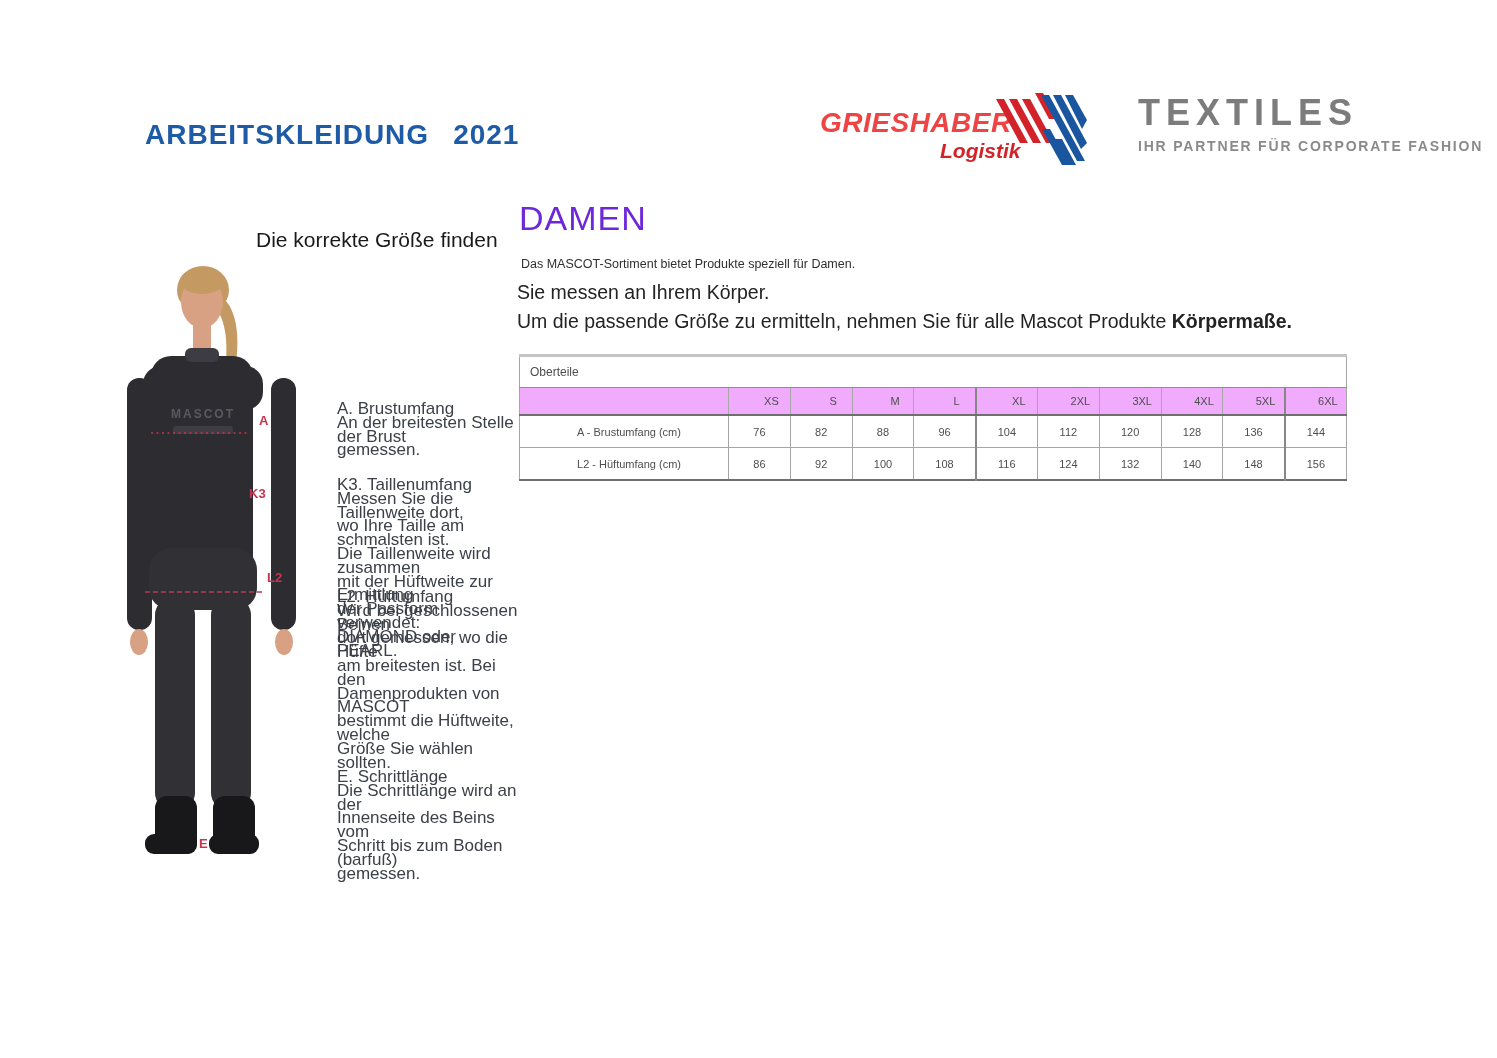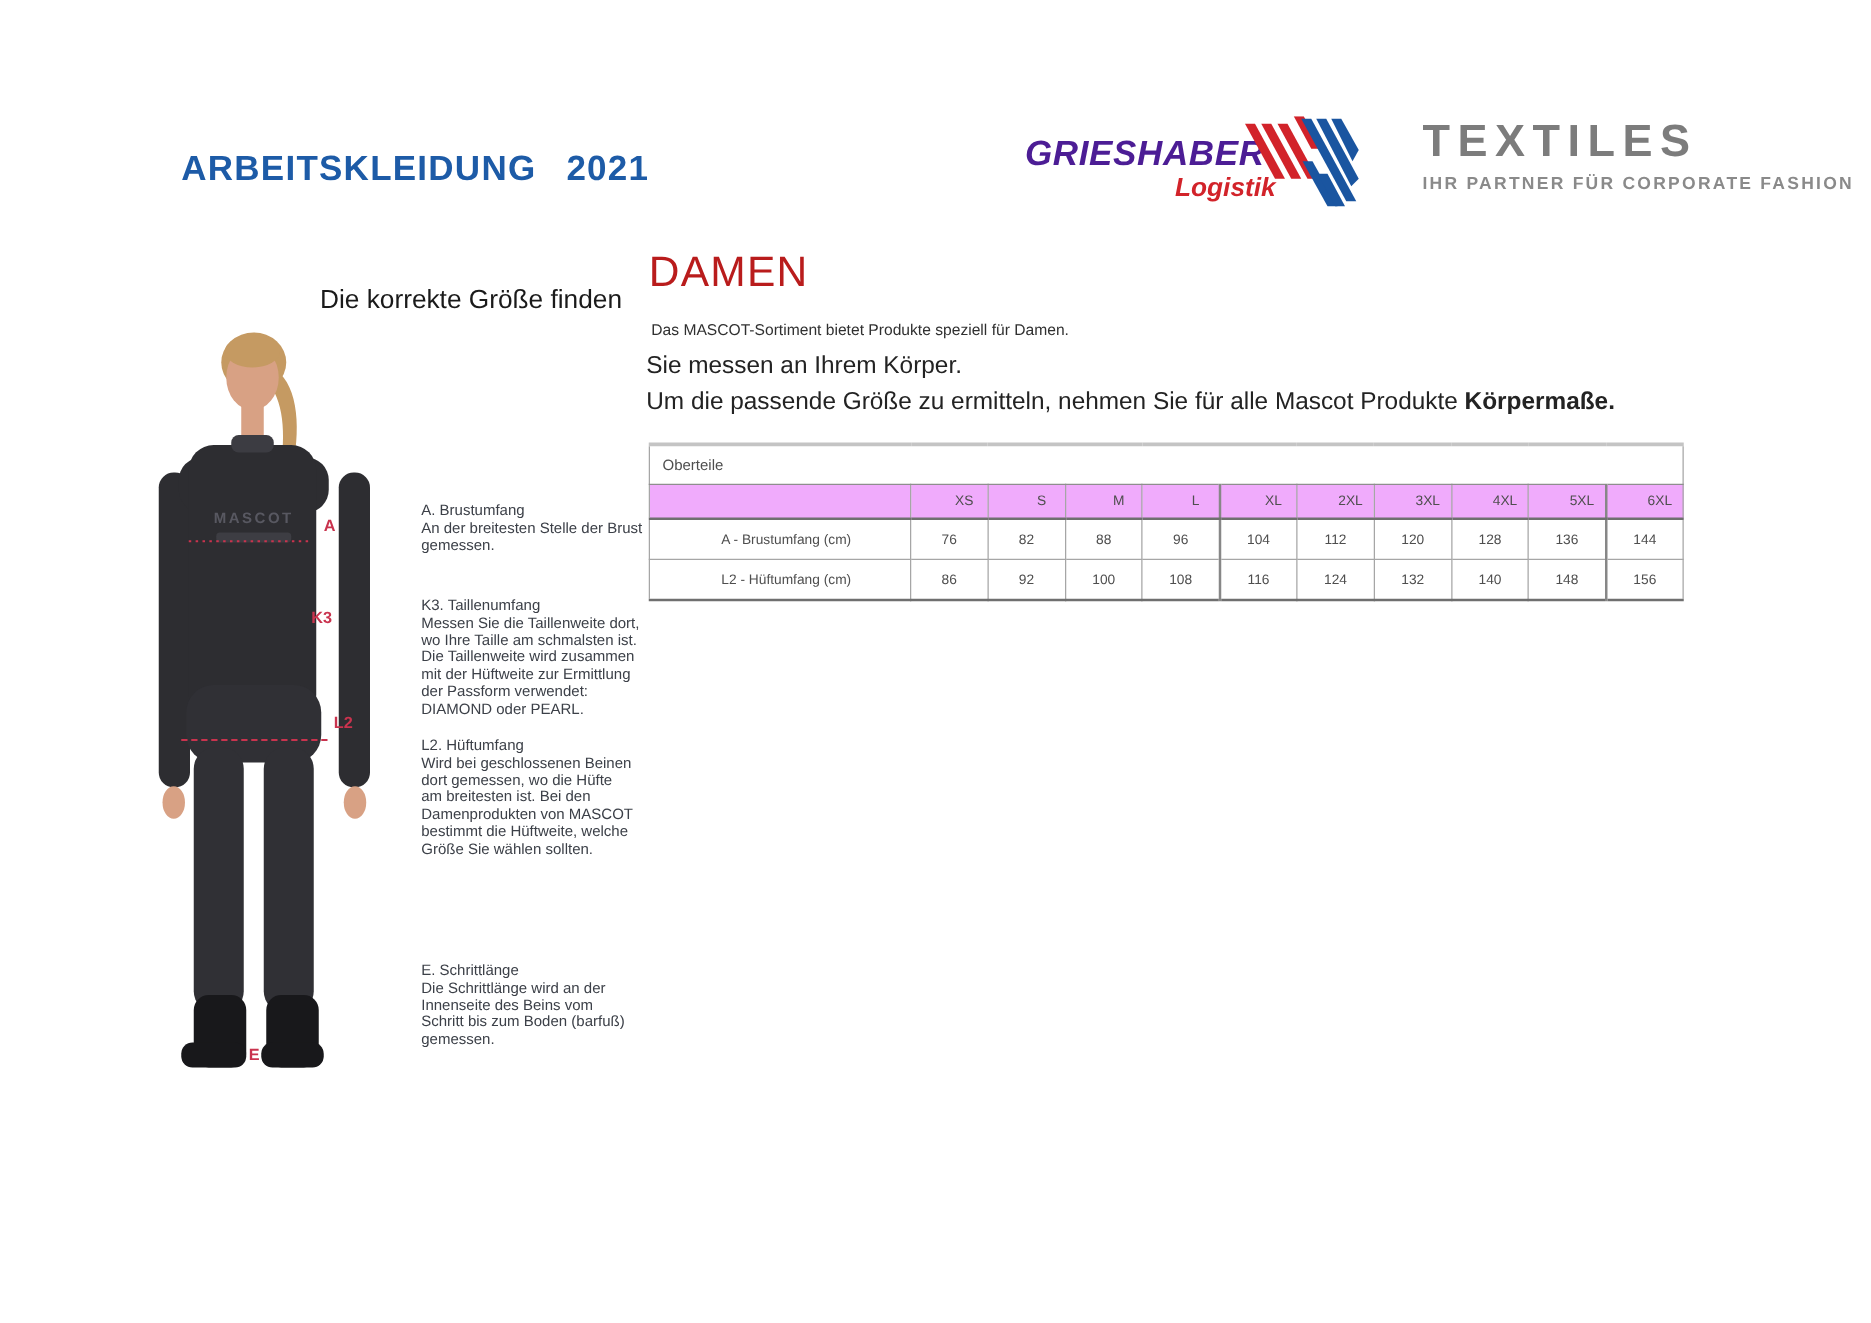--- a/index.html
+++ b/index.html
@@ -12,41 +12,41 @@
   .doc-title {
     position:absolute; left:145px; top:119px;
     font-size:28px; font-weight:bold; color:#1d5ba7; letter-spacing:1px;
     white-space:nowrap;
   }
   .doc-title .year { margin-left:24px; }
 
   .grieshaber { position:absolute; left:820px; top:93px; width:268px; height:88px; }
   .g-name {
     position:absolute; left:0; top:14px;
-    font-size:28px; font-weight:bold; font-style:italic; color:#4c1d95; letter-spacing:0.5px;
+    font-size:28px; font-weight:bold; font-style:italic; color:#ef4444; letter-spacing:0.5px;
     white-space:nowrap;
   }
   .g-sub {
     position:absolute; left:120px; top:46px;
     font-size:21px; font-weight:bold; font-style:italic; color:#d2232a;
   }
   .g-stripes { position:absolute; left:174px; top:0; }
 
   .textiles { position:absolute; left:1138px; top:92px; }
   .t-name { font-size:36px; font-weight:bold; color:#7c7c7c; letter-spacing:6px; white-space:nowrap; }
   .t-tag  { margin-top:4px; font-size:14px; font-weight:bold; color:#8a8a8a; letter-spacing:1.8px; white-space:nowrap; }
 
   
   .left-heading { position:absolute; left:256px; top:206px; font-size:21px; color:#1a1a1a; white-space:nowrap;margin-top:22px; }
-  .damen { position:absolute; left:519px; top:199px; font-size:34px; color:#b91c1c; letter-spacing:1px; }
+  .damen { position:absolute; left:519px; top:199px; font-size:34px; color:#6d28d9; letter-spacing:1px; }
   .intro-small { position:absolute; left:521px; top:257px; font-size:12.5px; color:#303030; white-space:nowrap; }
   .intro-big { position:absolute; left:517px; top:278px; font-size:19.5px; color:#232323; line-height:29px; white-space:nowrap; }
 
   
-  .note { position:absolute; left:337px; width:182px; font-size:12px; line-height:13.8px; color:#3c4048; }
+  .note { position:absolute; left:337px; width:182px; font-size:17px; line-height:13.8px; color:#3c4048; }
   .note-a  { top:402px; }
   .note-k3 { top:478px; }
   .note-l2 { top:590px; }
   .note-e  { top:770px; }
 
   
   .figure { position:absolute; left:125px; top:248px; width:212px; height:622px; }
   .figure svg { display:block; }
   .marker { position:absolute; font-size:13px; font-weight:bold; color:#c9334e; }
   .marker-a  { left:134px; top:165px; }

